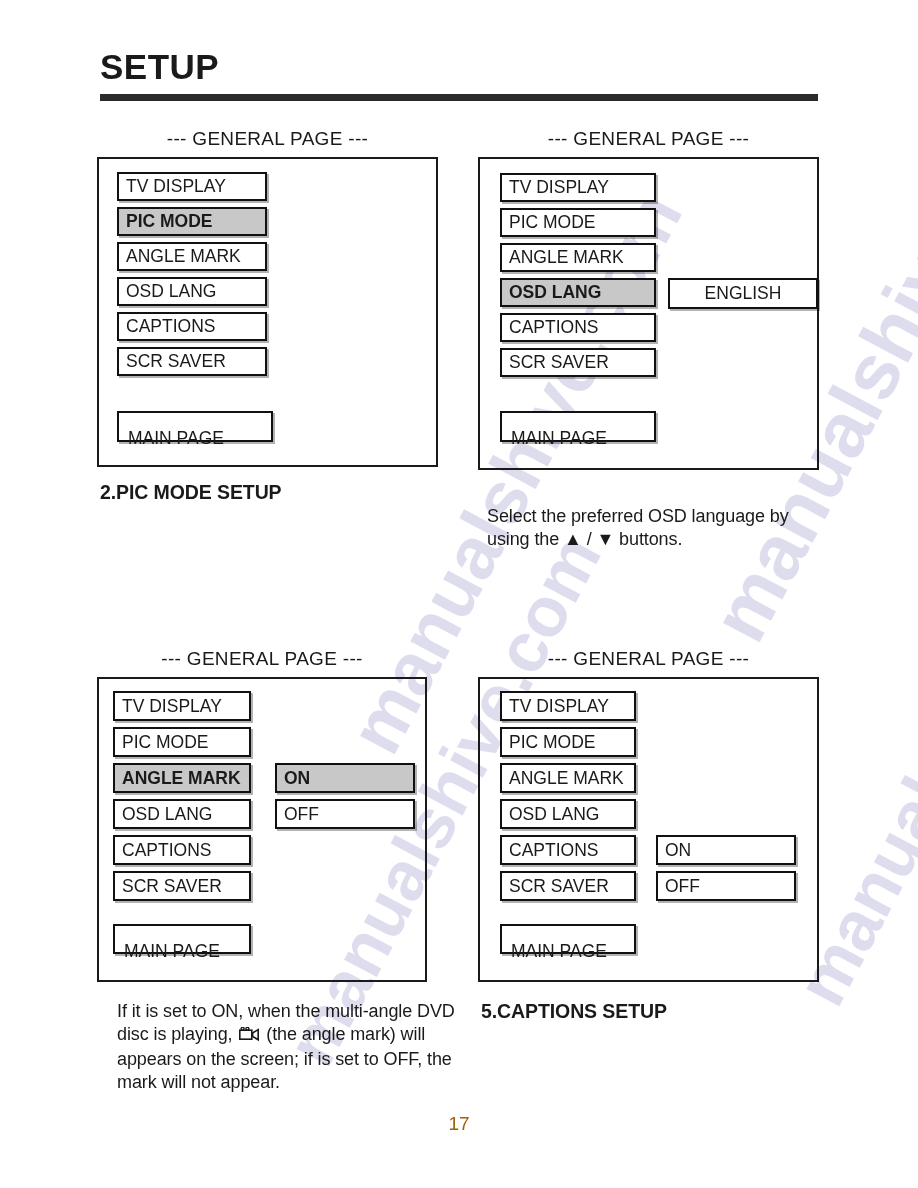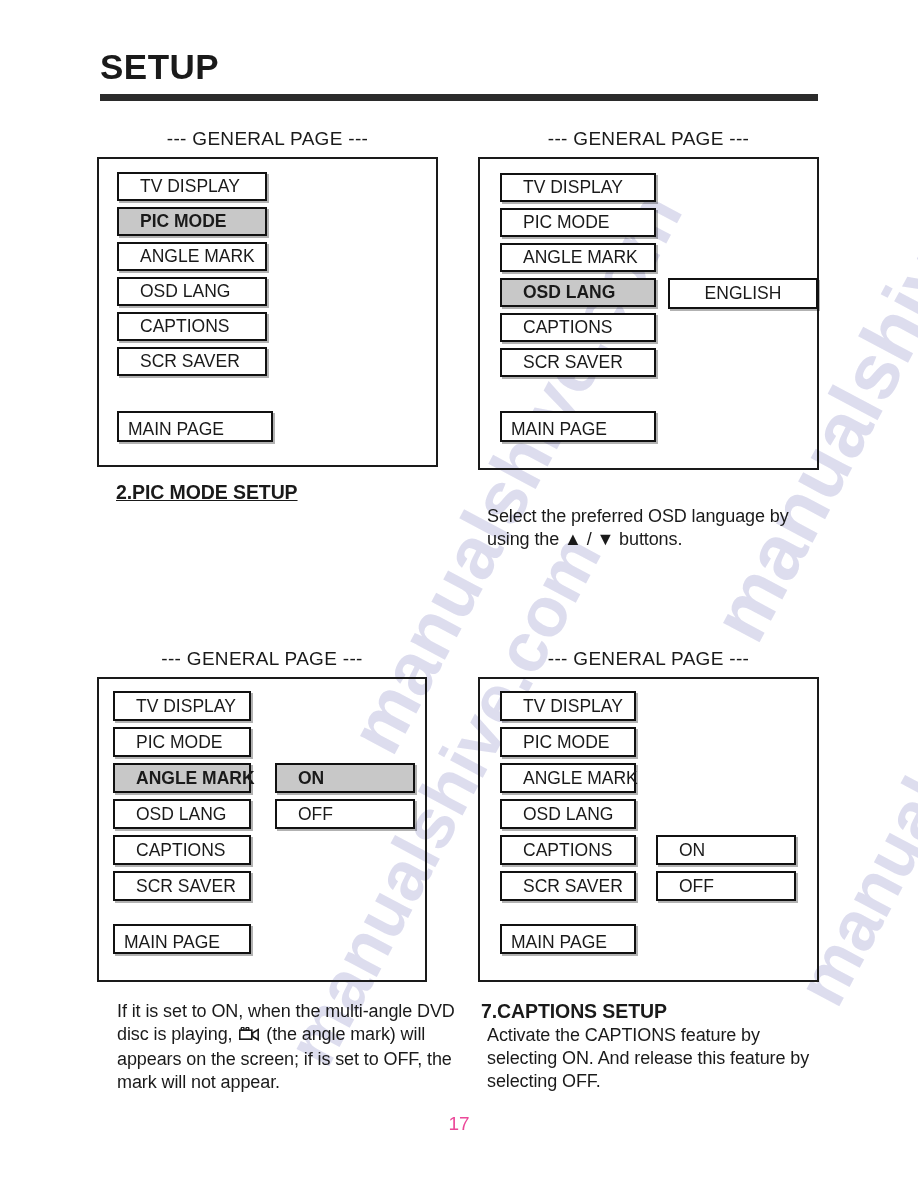--- a/index.html
+++ b/index.html
@@ -83,42 +83,42 @@
     position: absolute;
     width: 150px;
   }
 
   .osd-item {
     border: 2px solid #111111;
     box-sizing: border-box;
     height: 29px;
     line-height: 25px;
     font-size: 17.5px;
-    padding: 0 21px;
+    padding: 0 7px;
     margin-bottom: 6px;
     background: #ffffff;
     white-space: nowrap;
     box-shadow: 2px 2px 0 rgba(0,0,0,.30);
   }
   .osd-item.sel {
     background: #c8c8c8;
     font-weight: bold;
   }
   .osd-item.center { text-align: center; }
 
   .osd-main {
     position: absolute;
     left: 18px;
     border: 2px solid #111111;
     box-sizing: border-box;
     width: 156px;
     height: 31px;
     line-height: 27px;
     font-size: 17.5px;
-    padding: 3px 9px;
+    padding: 12px 9px;
     background: #ffffff;
     white-space: nowrap;
     box-shadow: 2px 2px 0 rgba(0,0,0,.30);
   }
 
   
   .desc { position: absolute; }
   .desc h3 {
     margin: 0 0 1px 0;
     font-size: 19.5px;
@@ -138,21 +138,21 @@
     margin: 0 2px;
   }
 
   #page-number {
     position: absolute;
     left: 0;
     top: 1113px;
     width: 918px;
     text-align: center;
     font-size: 19px;
-    color: #ec4899;
+    color: #a16207;
   }
 </style>
 </head>
 <body>
 
 <div class="watermark wm-a">manualshive.com</div>
 <div class="watermark wm-b">manualshive.com</div>
 <div class="watermark wm-c">manualshive.com</div>
 <div class="watermark wm-d">manualshive.com</div>
 
@@ -187,21 +187,21 @@
         <div class="osd-item" style="width:156px;">CAPTIONS</div>
         <div class="osd-item" style="width:156px;">SCR SAVER</div>
       </div>
       <div class="osd-col-right" style="left:188px; top:119px; width:176px;">
         <div class="osd-item center" style="width:150px; height:31px; line-height:27px;">ENGLISH</div>
       </div>
       <div class="osd-main" style="left:20px; top:252px;">MAIN PAGE</div>
     </div>
   </div>
 
-  <div class="desc" style="left:116px; top:481px; width:350px;text-decoration:underline;">
+  <div class="desc" style="left:100px; top:481px; width:350px;">
     <h3>2.PIC MODE SETUP</h3>
   </div>
 
   <div class="desc" style="left:481px; top:481px; width:350px;">
     <p style="margin-left:6px;margin-top:24px;">Select the preferred OSD language by using the ▲ / ▼ buttons.</p>
   </div>
 
   <div class="osd-block" style="left:97px; top:648px; width:330px;">
     <div class="osd-caption">--- GENERAL PAGE ---</div>
     <div class="osd-screen" style="height:305px;">
@@ -249,19 +249,18 @@
           <path d="M13.6 6.0 L19.2 2.6 L19.2 12.8 L13.6 9.4 Z" fill="none" stroke="#1a1a1a" stroke-width="1.6"></path>
           <circle cx="3.6" cy="1.8" r="1.5" fill="none" stroke="#1a1a1a" stroke-width="1.4"></circle>
           <circle cx="8.4" cy="1.8" r="1.5" fill="none" stroke="#1a1a1a" stroke-width="1.4"></circle>
         </svg>
       </span>
       <span>(the angle mark) will appears on the screen; if is set to OFF, the mark will not appear.</span>
     </p>
   </div>
 
   <div class="desc" style="left:481px; top:1000px; width:350px;">
-    <h3>7.CAPTIONS SETUP</h3>
-    <p style="margin-left:6px;">Activate the CAPTIONS feature by selecting ON.  And release this feature by selecting OFF.</p>
+    <h3>5.CAPTIONS SETUP</h3>
   </div>
 
   <div id="page-number">17</div>
 
 </div>
 
 </body></html>

